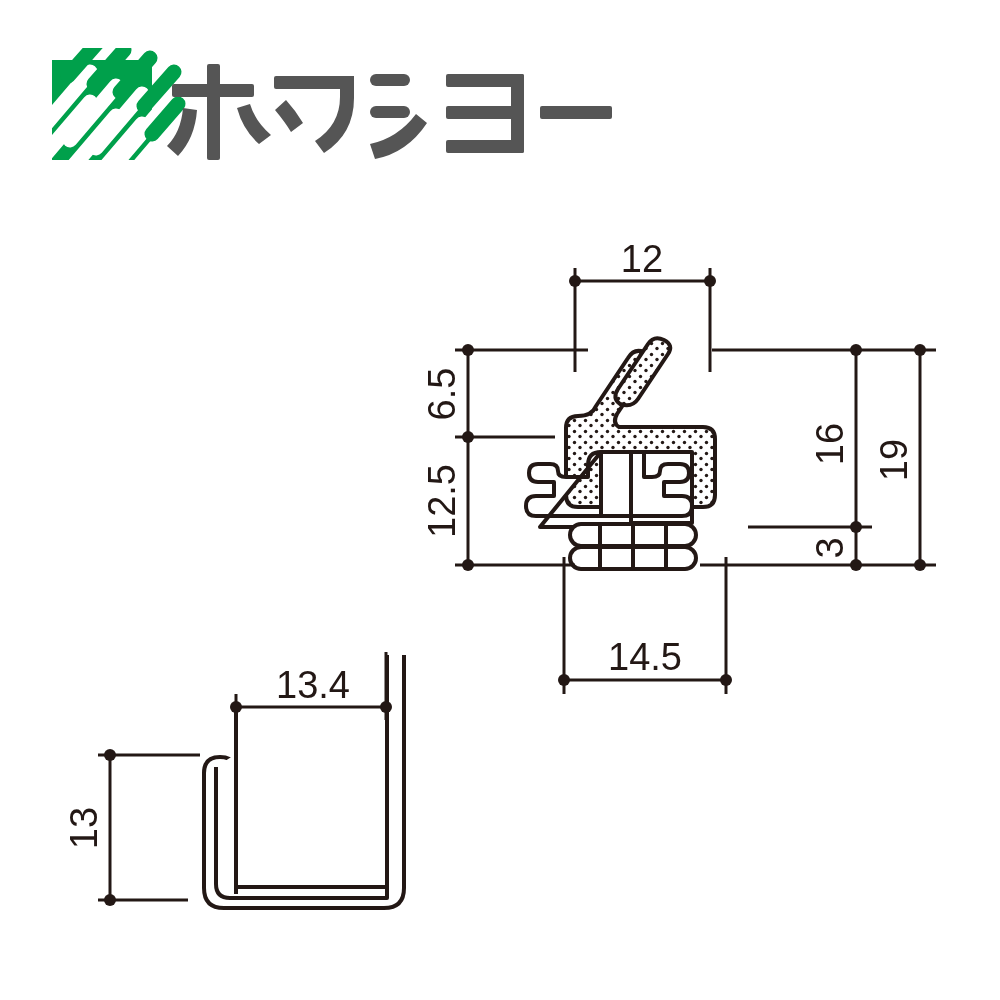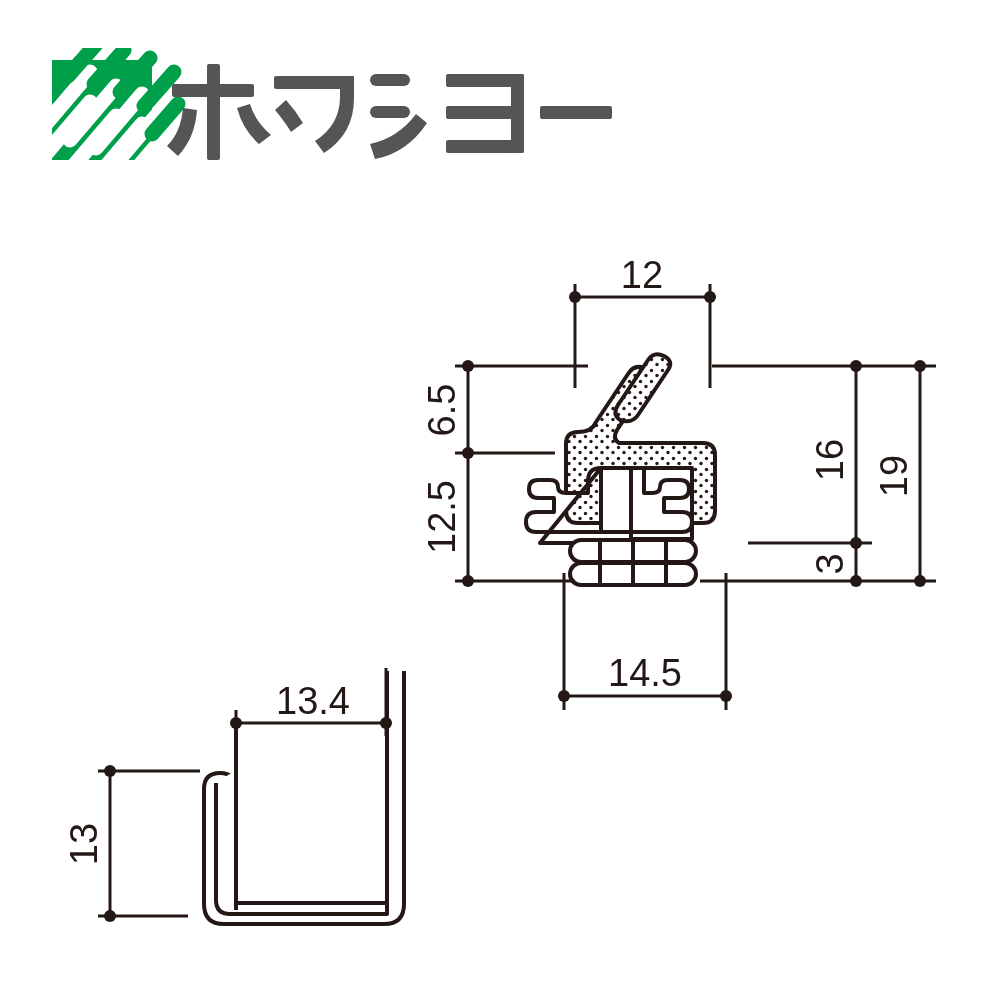--- a/index.html
+++ b/index.html
@@ -22,21 +22,21 @@
   #logo-block {
     position: absolute;
     left: 52px;
     top: 48px;
     width: 560px;
     height: 120px;
   }
   #drawing-block {
     position: absolute;
     left: 0;
-    top: 16px;
+    top: 0;
     width: 1000px;
     height: 851px;
   }
   svg { display: block; }
   .dimtext {
     font-family: "Liberation Sans", sans-serif;
     fill: #231815;
     font-size: 38px;
     letter-spacing: 0px;
   }

